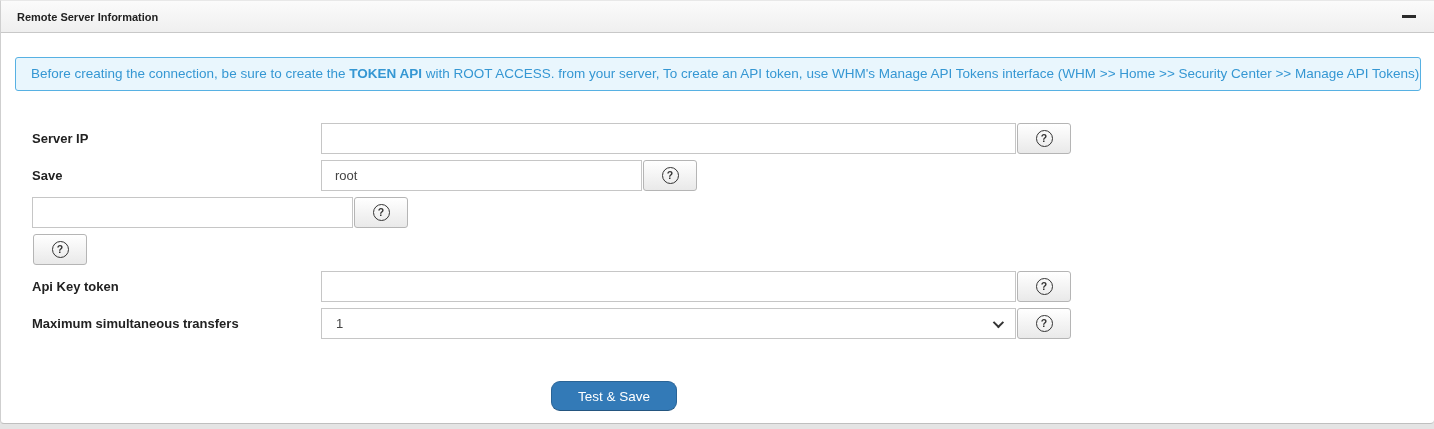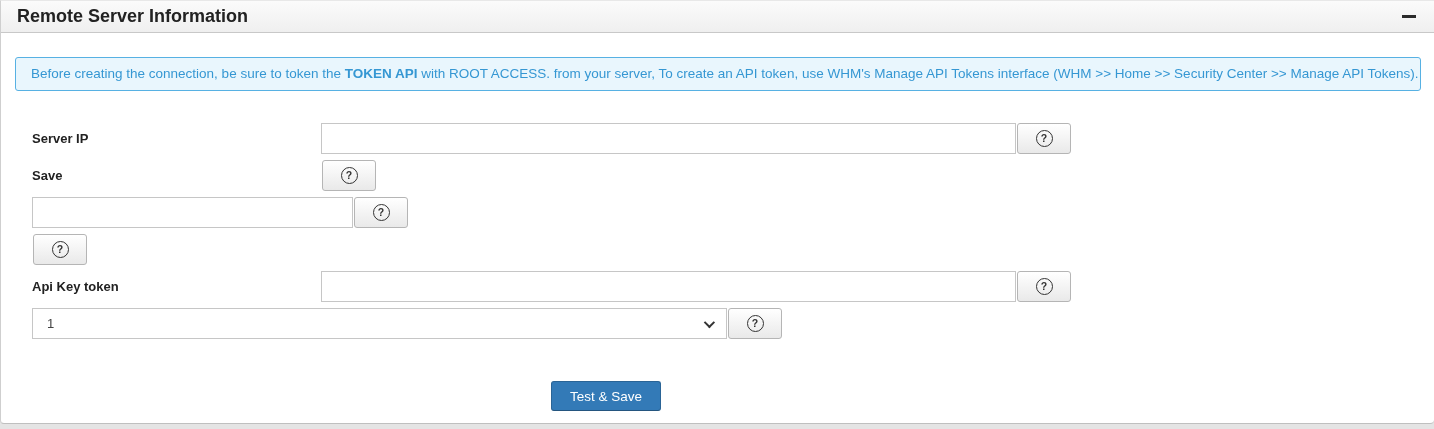--- a/index.html
+++ b/index.html
@@ -26,21 +26,21 @@
   .panel-header {
     height: 32px;
     background: linear-gradient(#fbfbfb, #efefef);
     border-bottom: 1px solid #c8c8c8;
     display: flex;
     align-items: center;
     justify-content: space-between;
     padding: 0 16px;
   }
   .panel-title {
-    font-size: 18px;
+    font-size: 11px;
     font-weight: 700;
     color: #222222;
   }
   .collapse-btn {
     background: transparent;
     border: none;
     cursor: pointer;
     padding: 4px 2px;
     display: flex;
     align-items: center;
@@ -139,60 +139,61 @@
     border-bottom: 2.5px solid #333333;
     transform: rotate(45deg) translateY(-2px);
   }
   .submit-row { margin-top: 42px; padding-left: 550px; }
   .btn-primary {
     min-width: 90px;
     height: 30px;
     background: #337ab7;
     border: 1px solid #2a6496;
     border-bottom-color: #24557f;
-    border-radius: 3px;
+    border-radius: 9px;
     color: #ffffff;
     font-family: "Liberation Sans", sans-serif;
     font-size: 13.5px;
-    padding: 0 18px;
+    padding: 0 26px;
     cursor: pointer;
   }
 </style>
 </head>
 <body>
 
 <div class="viewport">
   <div class="panel">
 
     <div class="panel-header">
       <span class="panel-title">Remote Server Information</span>
       <button class="collapse-btn">
         <span class="minus-shape"></span>
       </button>
     </div>
 
     <div class="alert-info">
-      <span>Before creating the connection, be sure to token the </span><b>TOKEN API</b><span> with ROOT ACCESS. from your server, To create an API token, use WHM's Manage API Tokens interface (WHM &gt;&gt; Home &gt;&gt; Security Center &gt;&gt; Manage API Tokens).</span>
+      <span>Before creating the connection, be sure to create the </span><b>TOKEN API</b><span> with ROOT ACCESS. from your server, To create an API token, use WHM's Manage API Tokens interface (WHM &gt;&gt; Home &gt;&gt; Security Center &gt;&gt; Manage API Tokens).</span>
     </div>
 
     <div class="form-area">
 
       <div class="frow">
         <label class="flabel">Server IP</label>
         <div class="ctrls">
           <input class="tinput w-wide" type="text" value="" style="">
           <button class="help-btn">
             <span class="q-circle">?</span>
           </button>
         </div>
       </div>
 
       <div class="frow">
         <label class="flabel">Save</label>
         <div class="ctrls">
+          <input class="tinput w-narrow" type="text" value="root" style="">
           <button class="help-btn">
             <span class="q-circle">?</span>
           </button>
         </div>
       </div>
 
       <div class="frow">
         <div class="ctrls">
           <input class="tinput w-narrow" type="password" value="" style="">
           <button class="help-btn">
@@ -213,20 +214,21 @@
         <label class="flabel">Api Key token</label>
         <div class="ctrls">
           <input class="tinput w-wide" type="text" value="" style="">
           <button class="help-btn">
             <span class="q-circle">?</span>
           </button>
         </div>
       </div>
 
       <div class="frow">
+        <label class="flabel">Maximum simultaneous transfers</label>
         <div class="ctrls">
           <div class="select-box w-wide">
             <span>1</span>
             <span class="chev"></span>
           </div>
           <button class="help-btn">
             <span class="q-circle">?</span>
           </button>
         </div>
       </div>

